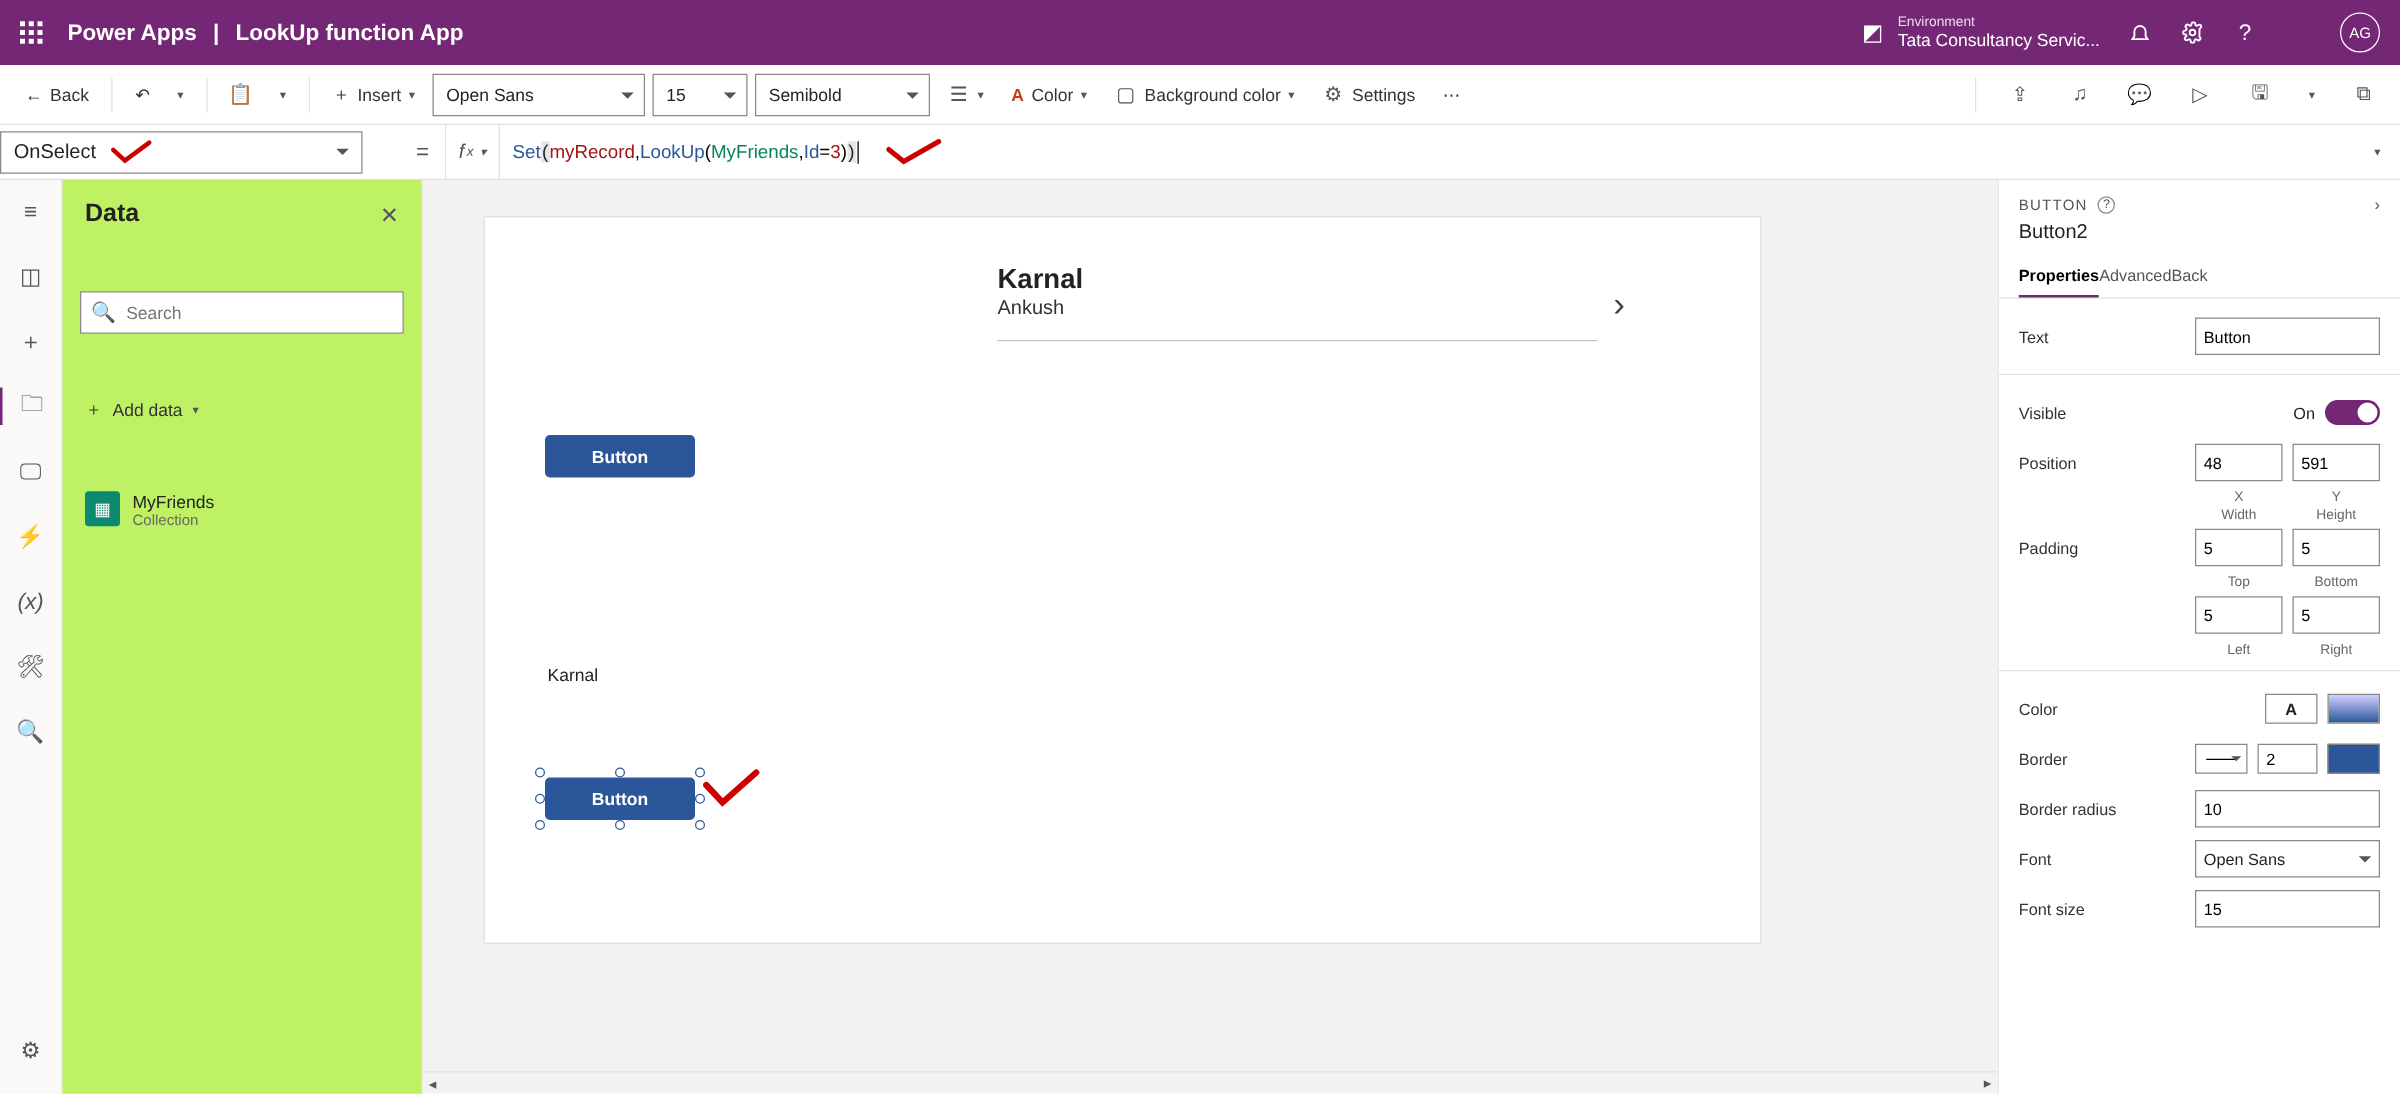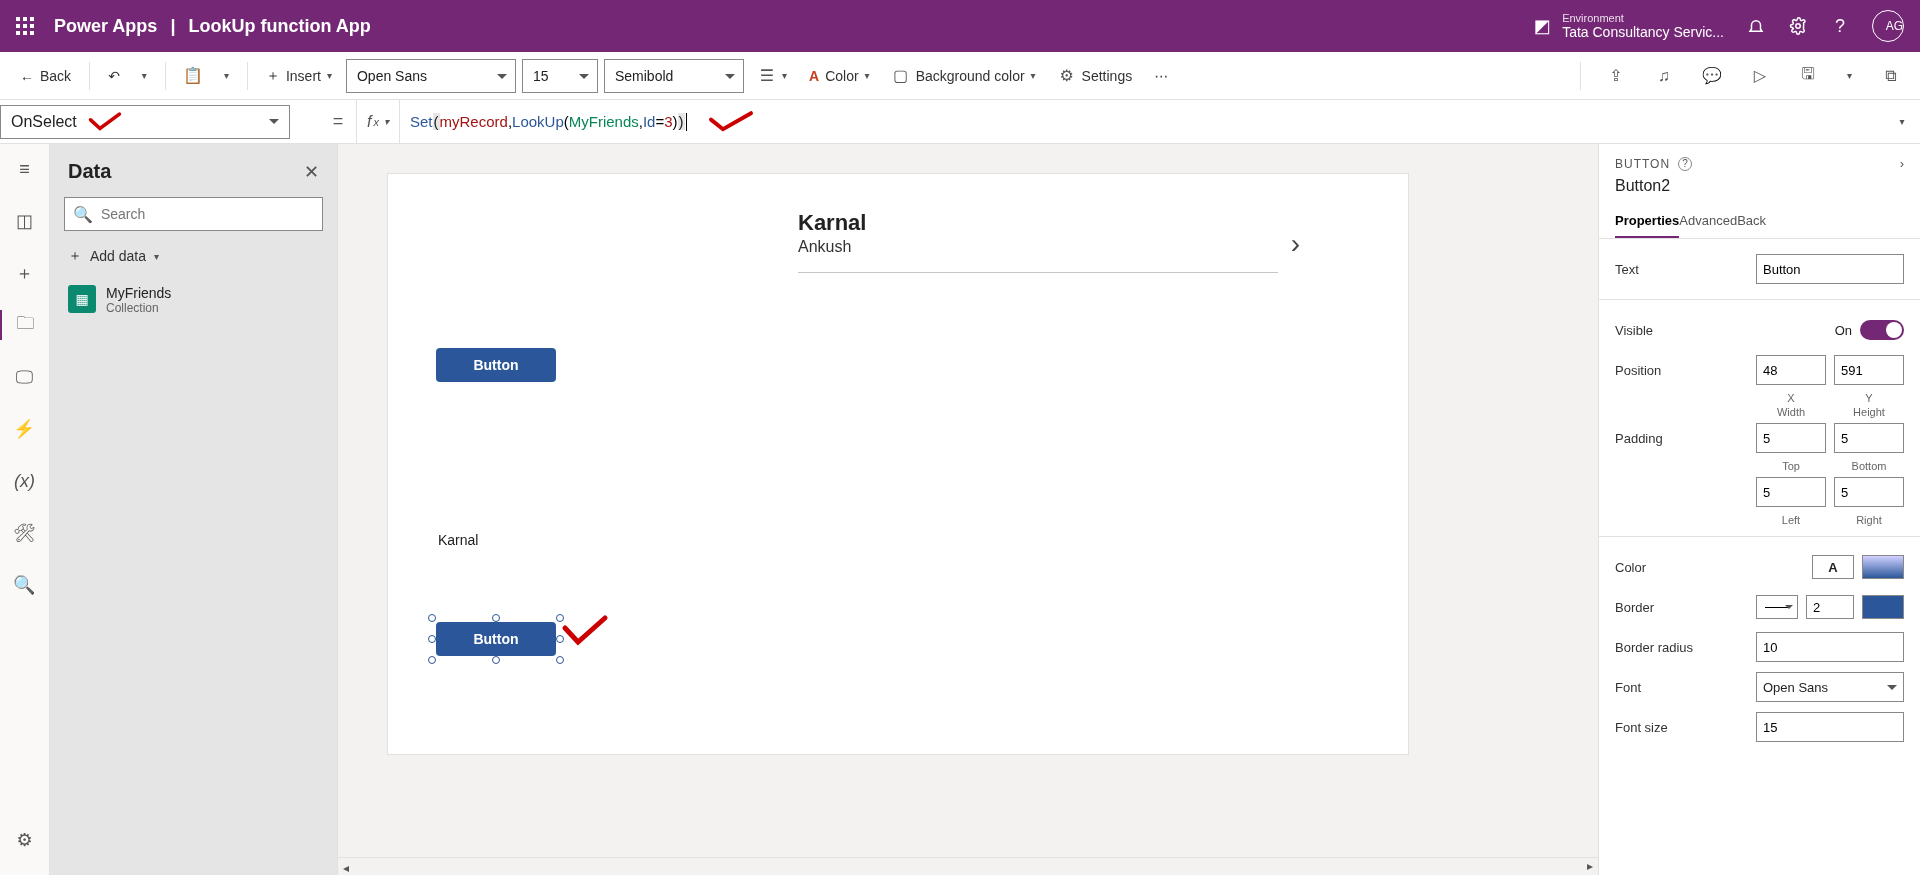--- a/index.html
+++ b/index.html
@@ -8,21 +8,21 @@
   .header { height:52px; background:#742774; color:#fff; display:flex; align-items:center; padding:0 16px; }
   .waffle { width:18px; height:18px; display:grid; grid-template-columns:repeat(3,4px); grid-template-rows:repeat(3,4px); gap:3px; margin-right:20px; cursor:pointer;}
   .waffle span{background:#fff;}
   .header-title{font-size:18px; font-weight:600;}
   .header-title .sep{margin:0 8px;}
   .header-right{margin-left:auto; display:flex; align-items:center; gap:22px;}
   .env{display:flex; align-items:center; gap:10px;}
   .env-text small{display:block; font-size:11px; opacity:.85; line-height:1;}
   .env-text div{font-size:14px;}
   .hicon{width:20px;height:20px; display:flex; align-items:center; justify-content:center; cursor:pointer; font-size:18px;}
-  .avatar{width:32px;height:32px;border:1px solid #fff;border-radius:50%; display:flex;align-items:center;justify-content:flex-end;font-size:12px;}
+  .avatar{width:32px;height:32px;border:1px solid #fff;border-radius:50%; display:flex;align-items:center;justify-content:center;font-size:12px;margin-left:44px;}
   
   .toolbar{height:48px; border-bottom:1px solid #e1e1e1; display:flex; align-items:center; padding:0 12px; gap:6px; font-size:14px;}
   .tb-btn{display:flex; align-items:center; gap:6px; padding:4px 8px; cursor:pointer; border-radius:3px; color:#333;}
   .tb-sep{width:1px; height:28px; background:#e1e1e1; margin:0 4px;}
   .tb-select{height:34px; border:1px solid #8a8886; padding:0 28px 0 10px; background:#fff; position:relative; display:flex; align-items:center; min-width:60px; cursor:pointer;}
   .tb-select::after{content:""; position:absolute; right:8px; top:14px; border:5px solid transparent; border-top-color:#555;}
   .tb-right{margin-left:auto; display:flex; align-items:center; gap:14px;}
   .icon-sm{width:18px;height:18px;display:inline-flex;align-items:center;justify-content:center;font-size:16px;color:#555;}
   .chev{font-size:10px; color:#555;}
   
@@ -37,21 +37,21 @@
   .tok-fn{color:#2b579a;} .tok-var{color:#a31515;} .tok-id{color:#098658;} .tok-op{color:#000;} .tok-bracket{background:#e6e6e6; padding:0 1px;}
   .red-check{width:36px;height:24px;}
   .red-check path{stroke:#c00; stroke-width:5; fill:none; stroke-linecap:round;}
   
   .main{position:absolute; top:144px; bottom:0; left:0; right:0; display:flex;}
   .leftrail{width:50px; border-right:1px solid #e1e1e1; display:flex; flex-direction:column; align-items:center; padding-top:10px; gap:22px; background:#faf9f8;}
   .leftrail .ritem{width:50px;height:30px;display:flex;align-items:center;justify-content:center;color:#555;cursor:pointer;font-size:18px;}
   .leftrail .ritem.active{border-left:2px solid #742774;}
   .leftrail-bottom{margin-top:auto; margin-bottom:20px;}
   
-  .datapanel{width:288px; background:#e5e5e5; border-right:1px solid #e1e1e1; display:flex; flex-direction:column;}
+  .datapanel{width:288px; background:#bef264; border-right:1px solid #e1e1e1; display:flex; flex-direction:column;gap:36px;}
   .dp-head{display:flex; align-items:center; padding:16px 18px 10px;}
   .dp-head h2{margin:0; font-size:20px; font-weight:600;}
   .dp-head .close{margin-left:auto; cursor:pointer; font-size:18px; color:#555;}
   .dp-search{margin:4px 14px 10px; height:34px; border:1px solid #8a8886; background:#fff; display:flex; align-items:center; padding:0 8px; gap:6px;}
   .dp-search input{border:none; outline:none; flex:1; font-size:14px;}
   .dp-add{display:flex; align-items:center; gap:8px; padding:6px 18px; cursor:pointer; color:#333; font-size:14px;}
   .dp-list{padding:6px 10px;}
   .dp-item{display:flex; gap:10px; padding:8px 8px; cursor:pointer;}
   .dp-item .ico{width:28px;height:28px;background:#0b8a6f;border-radius:3px;display:flex;align-items:center;justify-content:center;color:#fff;font-size:14px;}
   .dp-item .txt .t1{font-size:14px;} .dp-item .txt .t2{font-size:12px;color:#666;}

